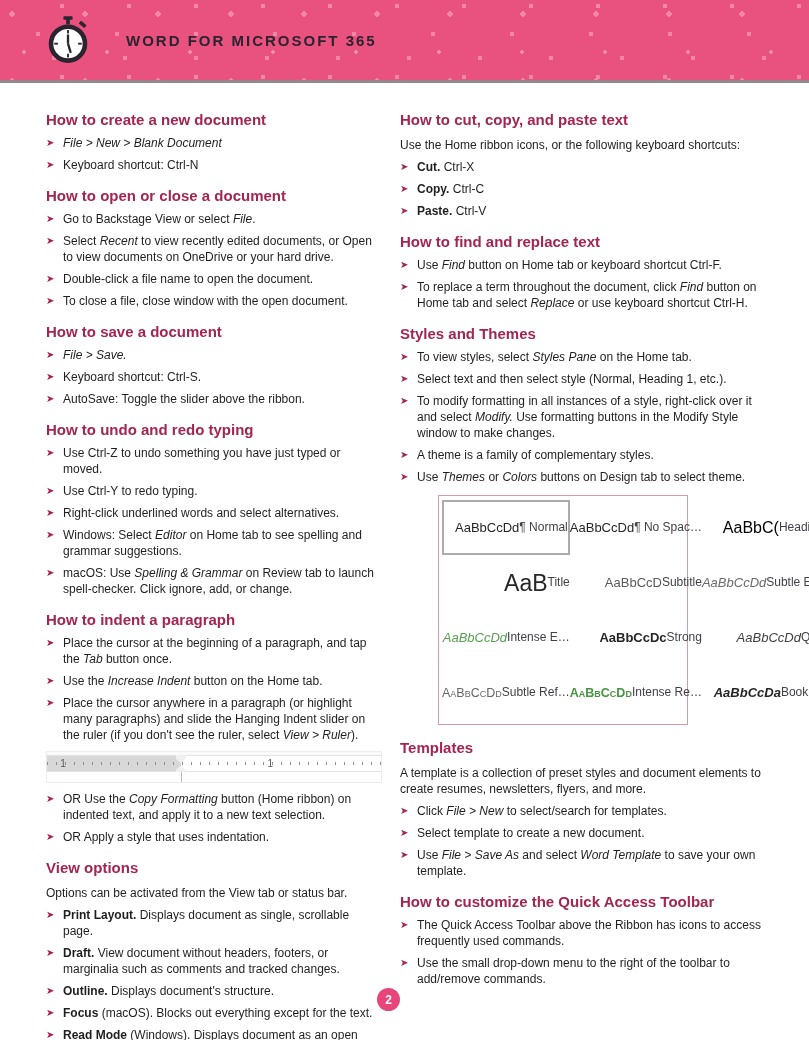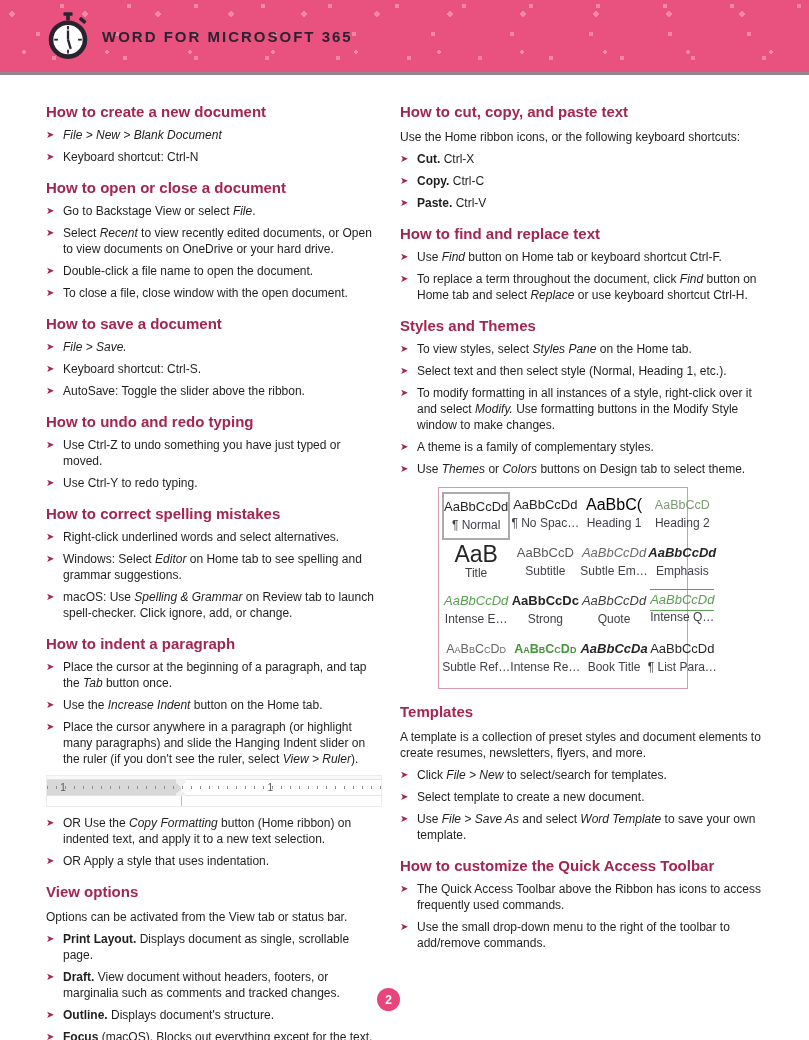--- a/index.html
+++ b/index.html
@@ -4,29 +4,30 @@
 <style>
   html,body{margin:0;padding:0;}
   body{
     width:809px;height:1040px;position:relative;overflow:hidden;
     background:#ffffff;
     font-family:"Liberation Sans","DejaVu Sans",sans-serif;
     color:#1f1f1f;
   }
   
   .band{
-    height:72px;display:flex;align-items:center;
+    height:80px;display:flex;align-items:center;
     background-color:#e9517e;
     background-image:
       radial-gradient(circle 2.6px at 12px 14px, #f287a7 99%, transparent),
       radial-gradient(circle 2.2px at 38px 34px, #f186a6 99%, transparent),
       radial-gradient(circle 2.4px at 62px 6px,  #f287a7 99%, transparent),
       radial-gradient(circle 2.0px at 24px 52px, #f48cab 99%, transparent),
       radial-gradient(circle 2.4px at 54px 58px, #f186a6 99%, transparent);
     background-size:73px 67px,79px 61px,67px 71px,83px 59px,71px 73px;
+    gap:24px;
   }
   .band-rule{height:3px;background:#8f878b;}
   .stopwatch{margin-left:46px;flex:0 0 auto;display:block;}
   .band-title{
     margin-left:12px;font-size:15px;font-weight:bold;letter-spacing:2px;
     color:#2a2330;white-space:nowrap;
   }
   .band-right{
     margin-left:auto;margin-right:76px;text-align:right;color:#2a2330;
     font-size:12px;line-height:15px;
@@ -82,22 +83,22 @@
   }
   .ruler-below{position:relative;height:10px;background:#ffffff;}
   .ruler-below .vline{position:absolute;left:40%;top:0;width:1px;height:10px;background:#bdbdbd;}
   
   .gallery{
     width:250px;margin:10px 0 4px 38px;border:1px solid #d79aa8;
     background:#ffffff;padding:4px 3px;box-sizing:border-box;
   }
   .gallery-grid{display:grid;grid-template-columns:repeat(4,1fr);}
   .gcell{
-    height:48px;display:flex;flex-direction:column;align-items:center;
-    justify-content:flex-start;padding:1px 0;box-sizing:border-box;
+    height:55px;display:flex;flex-direction:row;align-items:center;
+    justify-content:flex-end;padding:1px 0;box-sizing:border-box;
   }
   .gcell.selected{border:2px solid #ababab;}
   .gsample{font-size:13px;color:#262626;white-space:nowrap;line-height:24px;}
   .glabel{font-size:12px;color:#3f3f46;white-space:nowrap;line-height:13px;}
   .gs-h1{font-size:16px;color:#000000;}
   .gs-h2{color:#7c9c74;font-size:12.5px;}
   .gs-title{font-size:23px;line-height:26px;}
   .gs-subtitle{color:#5a5a5a;}
   .gs-subtle-em{font-style:italic;color:#6a6a6a;}
   .gs-emphasis{font-style:italic;font-weight:bold;}
@@ -188,21 +189,20 @@
         <div class="bullet">
           <span class="arrow">➤</span>
           <span class="btext">Use Ctrl-Z to undo something you have just typed or moved.</span>
         </div>
         <div class="bullet">
           <span class="arrow">➤</span>
           <span class="btext">Use Ctrl-Y to redo typing.</span>
         </div>
       </section>
       <section class="section">
-        <h2 class="sec-heading">How to correct spelling mistakes</h2>
         <div class="bullet">
           <span class="arrow">➤</span>
           <span class="btext">Right-click underlined words and select alternatives.</span>
         </div>
         <div class="bullet">
           <span class="arrow">➤</span>
           <span class="btext">Windows: Select <em>Editor</em> on Home tab to see spelling and grammar suggestions.</span>
         </div>
         <div class="bullet">
           <span class="arrow">➤</span>

